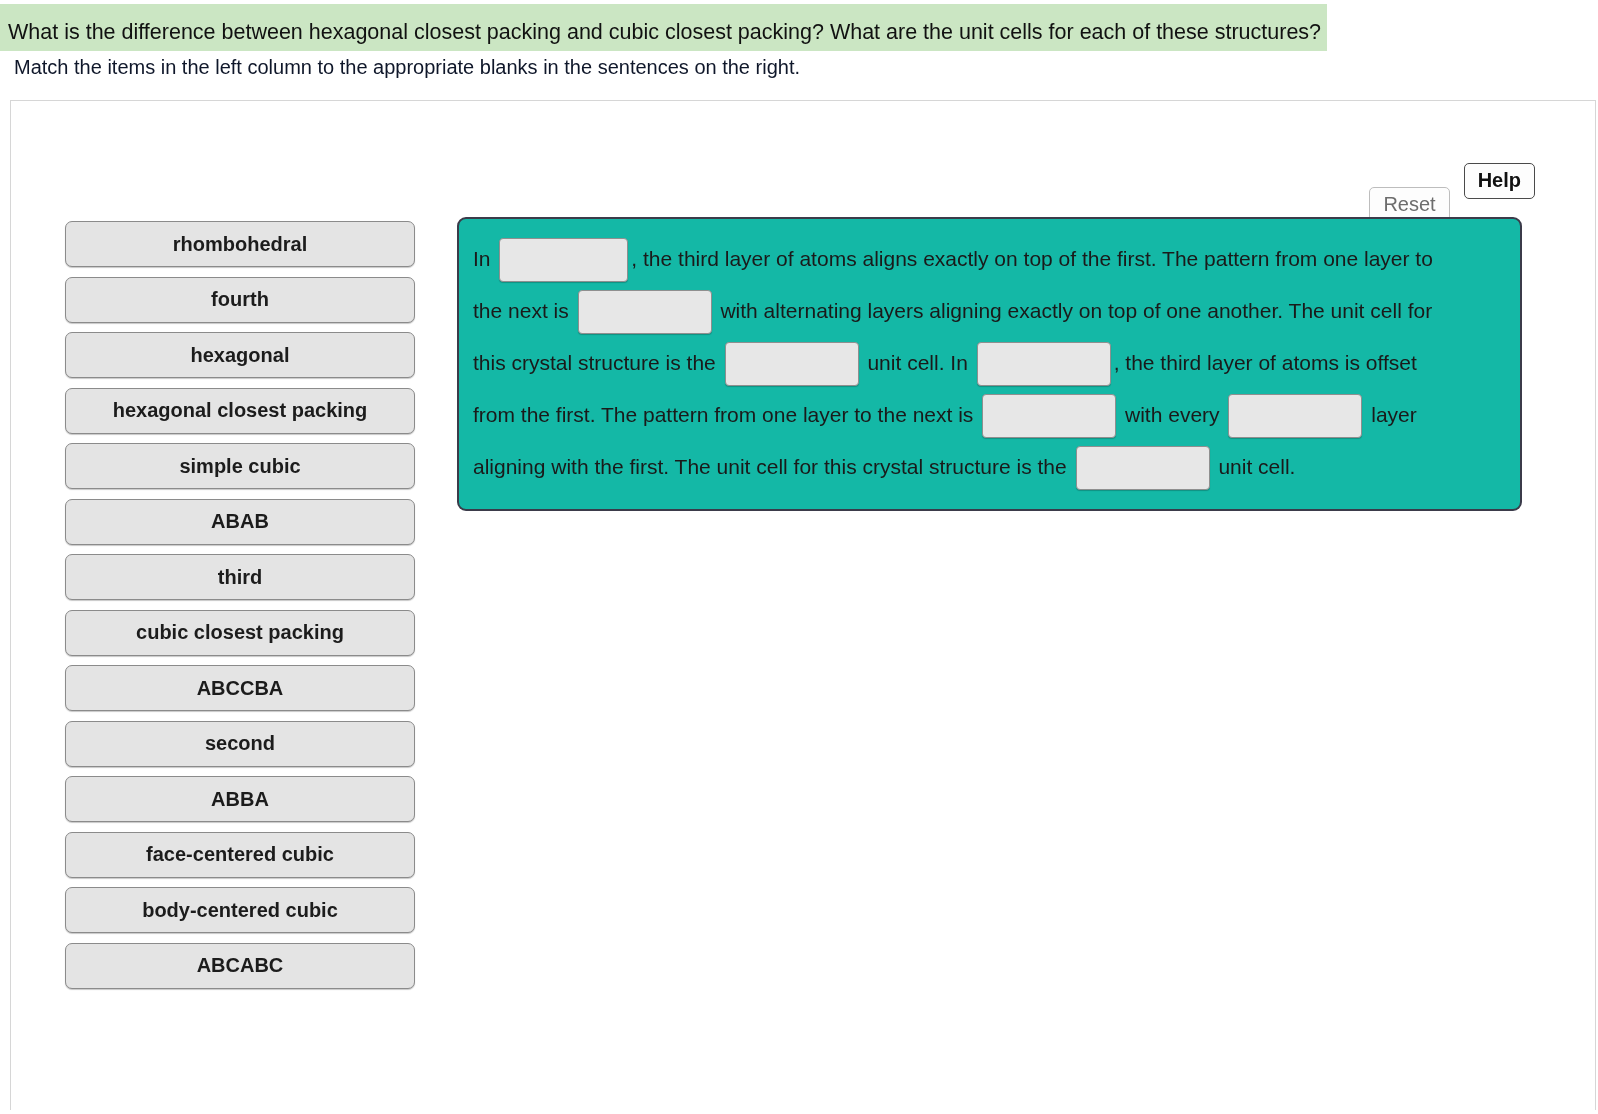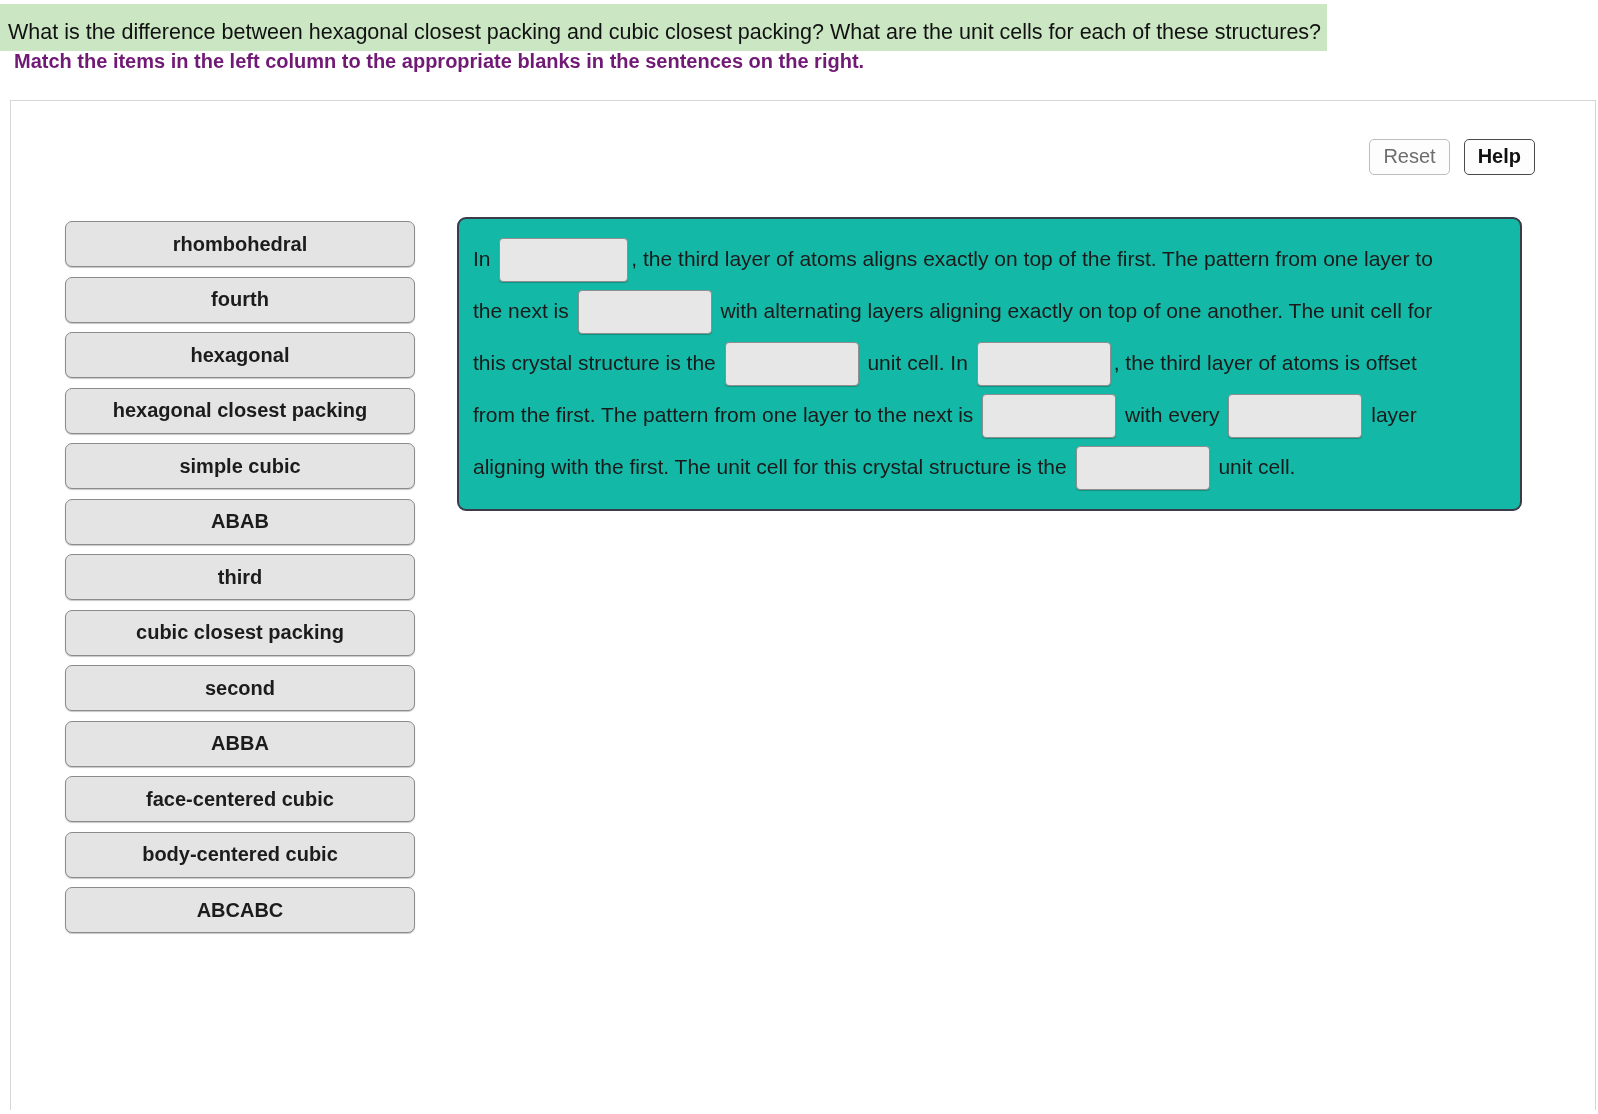--- a/index.html
+++ b/index.html
@@ -22,24 +22,24 @@
     padding: 16px 6px 6px 8px;
     background: #cbe6c3;
     font-size: 21.5px;
     line-height: 1.15;
     white-space: nowrap;
     color: #111;
   }
   .instruction {
     position: absolute;
     left: 14px;
-    top: 50px;
+    top: 56px;
     font-size: 20px;
-    font-weight: bold;
-    color: #701a75;
+    font-weight: normal;
+    color: #0f172a;
     white-space: nowrap;
   }
   .panel {
     position: absolute;
     left: 10px;
     top: 100px;
     width: 1586px;
     height: 1010px;
     border: 1px solid #d6d6d6;
     border-bottom: none;
@@ -60,20 +60,21 @@
     padding: 5px 13px 7px;
     border-radius: 5px;
     border: 1px solid #9a9a9a;
     background: #fdfdfd;
     cursor: pointer;
     line-height: 1.1;
   }
   .btn.reset {
     color: #6d6d6d;
     border-color: #bdbdbd;
+    margin-top: 48px;
   }
   .btn.help {
     color: #111;
     font-weight: bold;
     border-color: #4a4a4a;
   }
   .choices {
     position: absolute;
     left: 54px;
     top: 120px;
@@ -144,20 +145,21 @@
 
   <div class="choices">
     <div class="choice">rhombohedral</div>
     <div class="choice">fourth</div>
     <div class="choice">hexagonal</div>
     <div class="choice">hexagonal closest packing</div>
     <div class="choice">simple cubic</div>
     <div class="choice">ABAB</div>
     <div class="choice">third</div>
     <div class="choice">cubic closest packing</div>
+    <div class="choice">ABCCBA</div>
     <div class="choice">second</div>
     <div class="choice">ABBA</div>
     <div class="choice">face-centered cubic</div>
     <div class="choice">body-centered cubic</div>
     <div class="choice">ABCABC</div>
   </div>
 
   <div class="sentence-box">
     <div class="sentence"><span class="txt">In </span><span class="blank w-small"></span><span class="txt">, the third layer of atoms aligns exactly on top of the first. The pattern from one layer to</span> <span class="txt">the next is</span> <span class="blank w-mid"></span> <span class="txt">with alternating layers aligning exactly on top of one another. The unit cell for</span> <span class="txt">this crystal structure is the</span> <span class="blank w-mid"></span> <span class="txt">unit cell. In</span> <span class="blank w-mid"></span><span class="txt">, the third layer of atoms is offset</span> <span class="txt">from the first. The pattern from one layer to the next is</span> <span class="blank w-mid"></span> <span class="txt">with every</span> <span class="blank w-mid"></span> <span class="txt">layer</span> <span class="txt">aligning with the first. The unit cell for this crystal structure is the</span> <span class="blank w-mid"></span> <span class="txt">unit cell.</span></div>
   </div>

